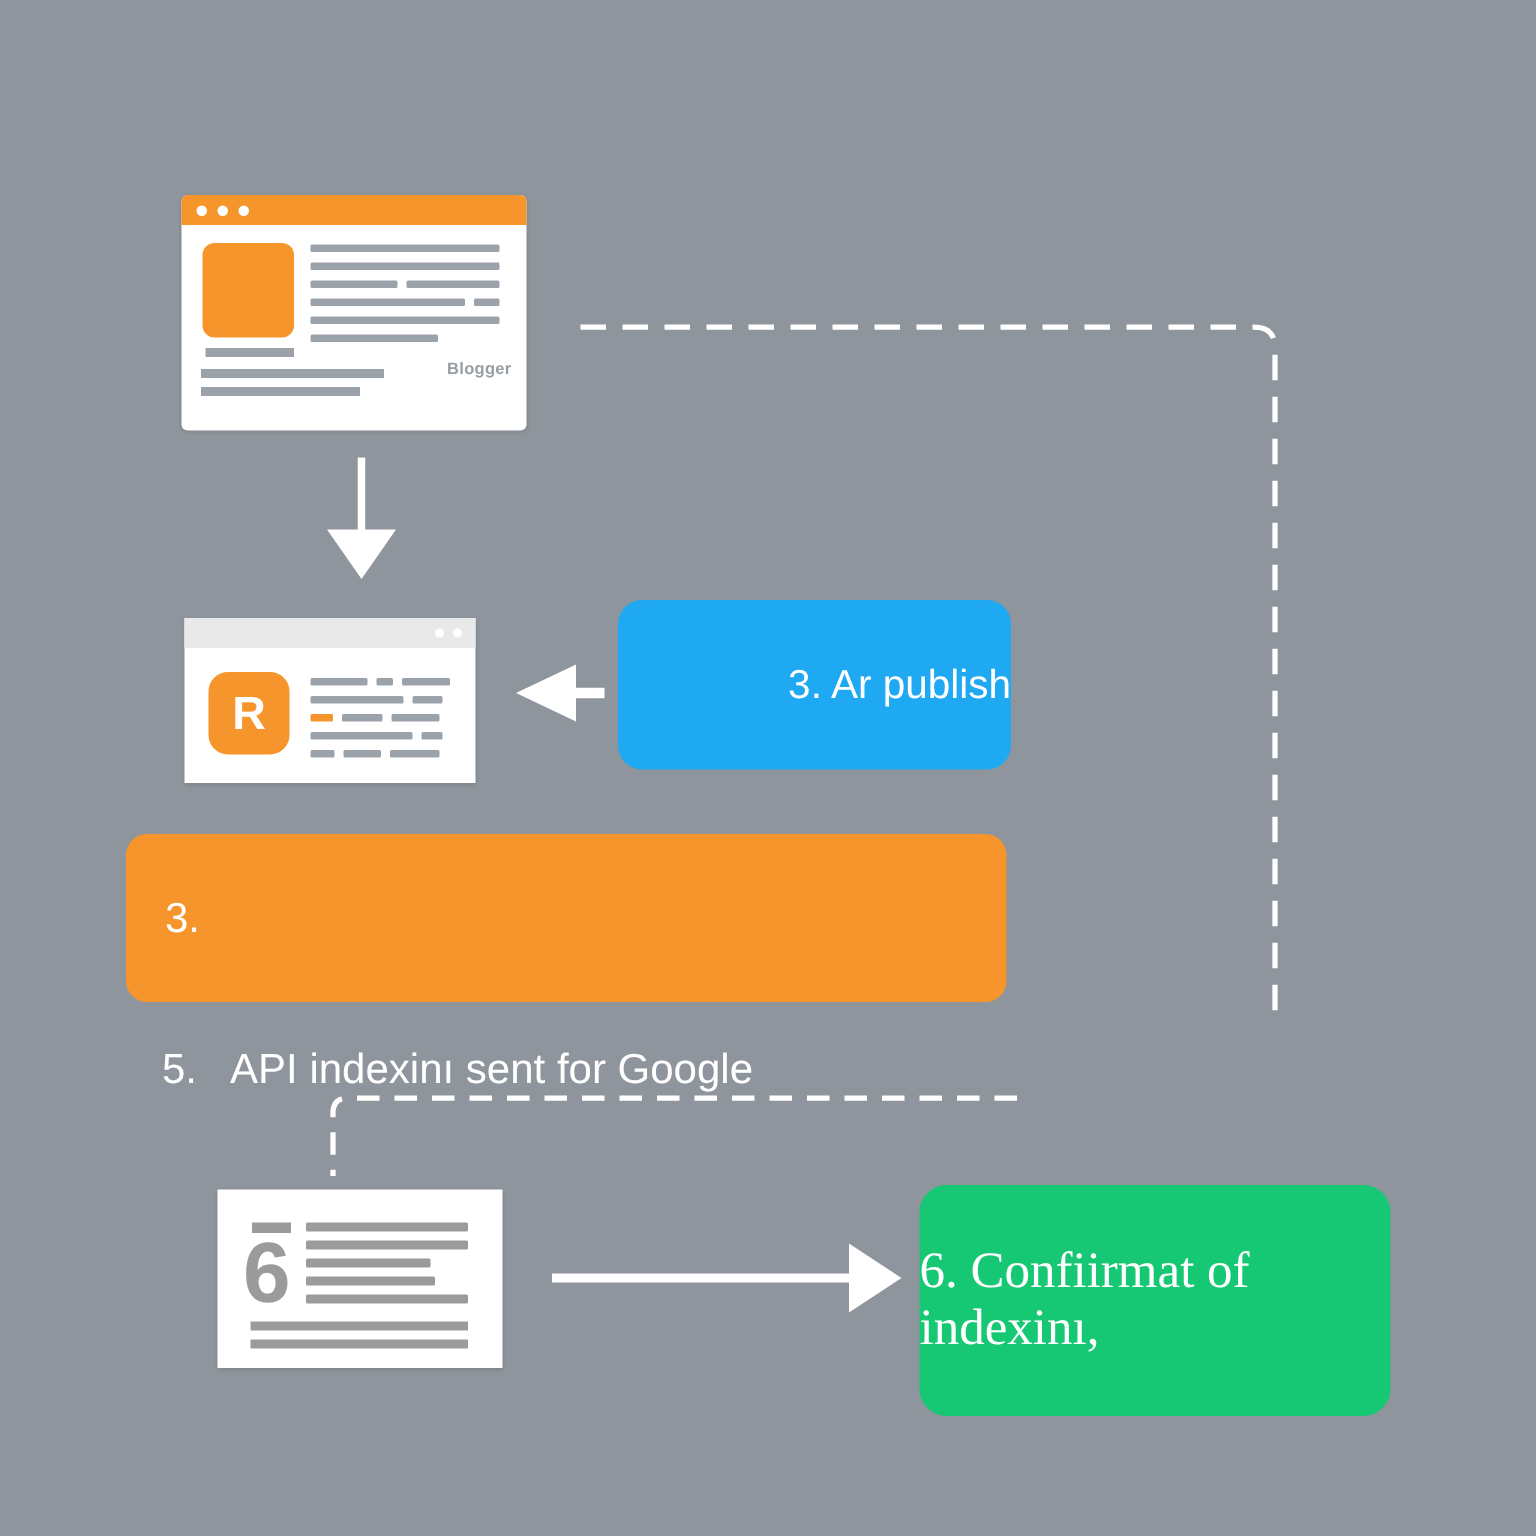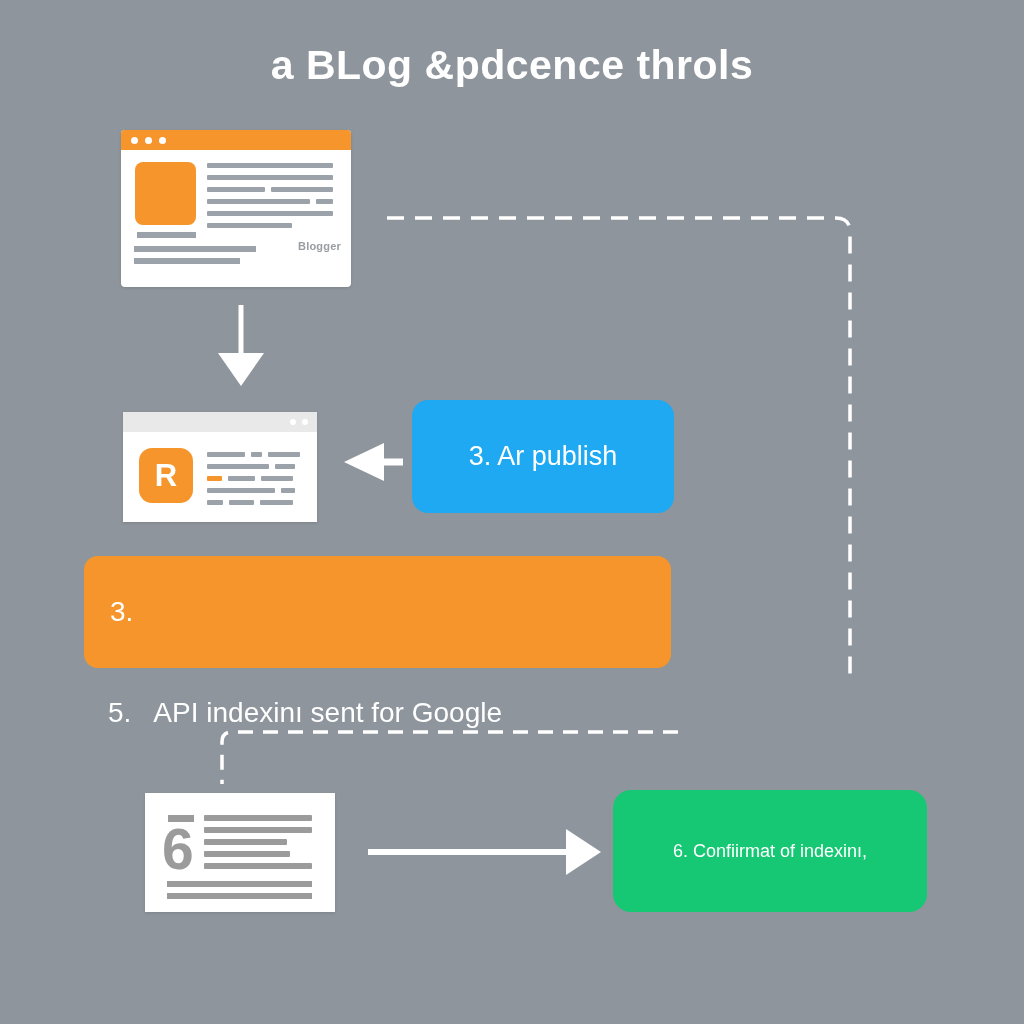--- a/index.html
+++ b/index.html
@@ -34,25 +34,25 @@
   .r-logo{position:absolute;left:16px;top:36px;width:54px;height:55px;background:var(--orange,#F6952B);
           border-radius:13px;display:flex;align-items:center;justify-content:center;
           color:#fff;font-size:31px;font-weight:bold;}
   .b2-rows{position:absolute;left:84px;top:40px;width:96px;}
   .b2-rows .row{margin-bottom:7px;}
   .seg.accent{background:var(--orange,#F6952B);}
 
   
   .box{position:absolute;display:flex;align-items:center;color:#fff;}
   .box-blue{left:412px;top:400px;width:262px;height:113px;background:var(--blue,#1FA9F2);
-            border-radius:16px;justify-content:center;font-size:27px;}
+            border-radius:16px;justify-content:flex-end;font-size:27px;}
   .box-orange{left:84px;top:556px;width:587px;height:112px;background:var(--orange,#F6952B);
               border-radius:14px;padding-left:26px;box-sizing:border-box;font-size:28px;gap:28px;}
-  .box-green{left:613px;top:790px;width:314px;height:122px;background:var(--green,#16C873);
-             border-radius:18px;justify-content:center;font-size:18px;}
+  .box-green{left:613px;top:790px;width:314px;height:154px;background:var(--green,#16C873);
+             border-radius:18px;justify-content:center;font-size:34px;font-family:Liberation Serif, serif;}
 
   .step5{position:absolute;left:108px;top:697px;display:flex;gap:22px;color:#fff;font-size:28px;}
 
   
   .doc{position:absolute;left:145px;top:793px;width:190px;height:119px;background:#fff;
        box-shadow:0 1px 3px rgba(0,0,0,.12);}
   .doc-dash{position:absolute;left:23px;top:22px;width:26px;height:7px;background:#9B9B9B;}
   .doc-num{position:absolute;left:17px;top:28px;font-size:57px;line-height:1;font-weight:bold;color:#9B9B9B;}
   .doc-rows{position:absolute;left:59px;top:22px;width:108px;}
   .doc-rows .seg{height:6px;background:#9B9B9B;}
@@ -60,21 +60,20 @@
   .doc-b1{position:absolute;left:22px;top:88px;width:145px;height:6px;background:#9B9B9B;}
   .doc-b2{position:absolute;left:22px;top:100px;width:145px;height:6px;background:#9B9B9B;}
 
   svg.overlay{position:absolute;left:0;top:0;pointer-events:none;}
 </style>
 </head>
 <body>
 
 <div class="canvas">
 
-  <div class="title">a BLog &amp;pdcence throls</div>
 
   <div class="browser1">
     <div class="bar">
       <span class="dot"></span>
       <span class="dot"></span>
       <span class="dot"></span>
     </div>
     <div class="b1-square"></div>
     <div class="b1-rows">
       <div class="row">

